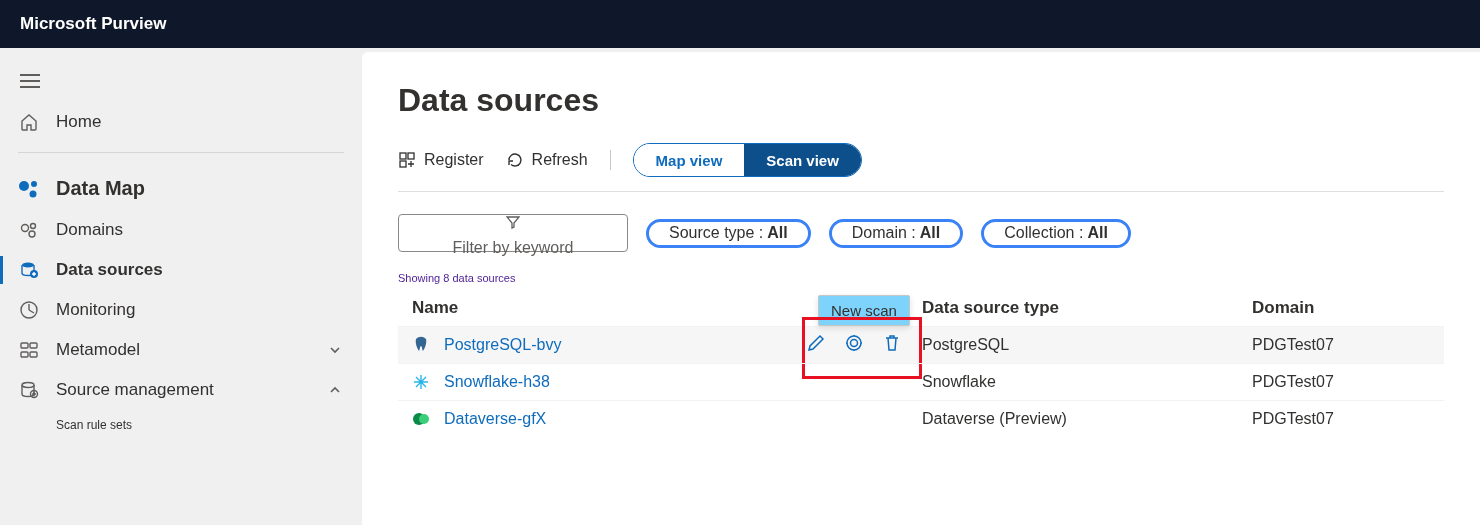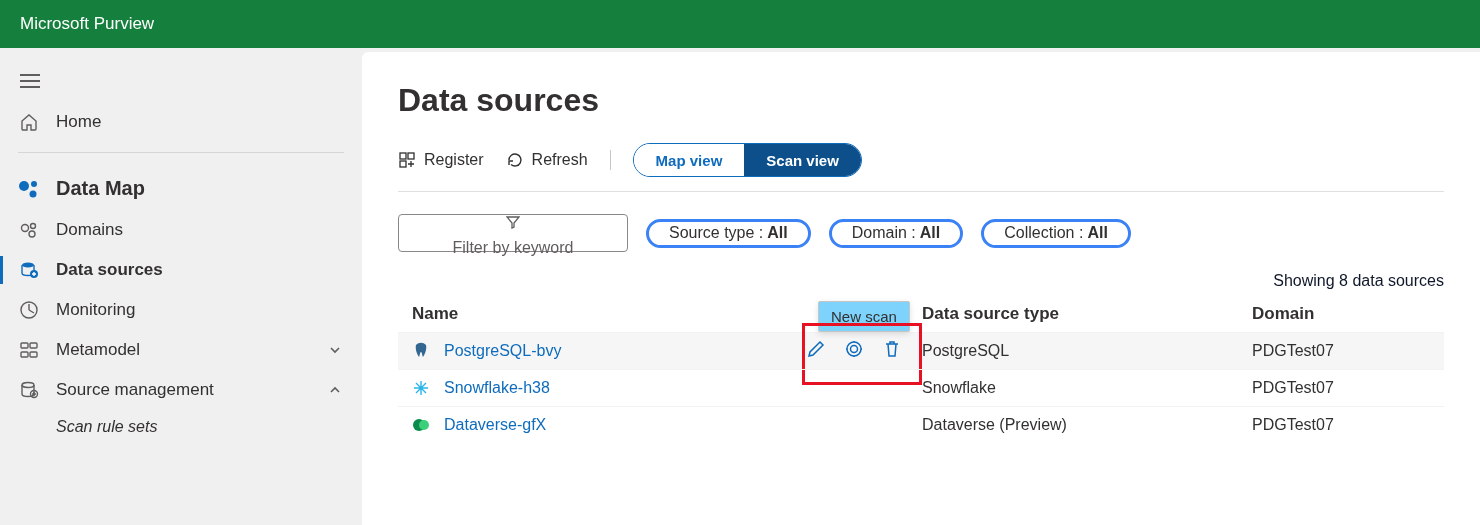--- a/index.html
+++ b/index.html
@@ -6,27 +6,27 @@
   body {
     margin: 0;
     font-family: "Segoe UI", -apple-system, BlinkMacSystemFont, sans-serif;
     background: #f0f0f0;
     width: 1480px;
     height: 525px;
     overflow: hidden;
     color: #323130;
   }
   .top-bar {
-    background: #15803d;
+    background: #0f172a;
     color: #fff;
     height: 48px;
     display: flex;
     align-items: center;
     padding: 0 20px;
-    font-weight: 400;
+    font-weight: 700;
     font-size: 17px;
   }
   .below {
     display: flex;
     height: 477px;
   }
   .sidebar {
     width: 362px;
     background: #f0f0f0;
     padding-top: 26px;
@@ -66,24 +66,23 @@
   .nav-item.active {
     font-weight: 600;
     position: relative;
   }
   .nav-item.active::before {
     content:""; position:absolute; left:0; top:6px; bottom:6px; width:3px; background:#0f6cbd;
   }
   .chevron { margin-left:auto; color:#605e5c; }
   .sub-nav-item {
     padding: 8px 20px 8px 56px;
-    font-size: 16px;
+    font-size: 12px;
     color:#323130;
     cursor:pointer;
-    font-style:italic;
   }
   .main {
     flex: 1;
     background: #fff;
     border-radius: 6px 0 0 0;
     margin-top: 4px;
     padding: 30px 36px 0 36px;
     overflow: hidden;
   }
   .page-title {
@@ -110,21 +109,21 @@
   .filter-input {
     display:flex; align-items:center; gap:10px;
     border:1px solid #8a8886; border-radius:4px; height:38px; padding:0 14px; width:230px;
     color:#605e5c; font-size:16px;flex-direction:column;
   }
   .pill {
     border:3px solid #3b82f6; border-radius:20px; height:29px;
     display:flex; align-items:center; padding:0 20px; font-size:16px; cursor:pointer;
   }
   .pill b { font-weight:600; margin-left:4px; }
-  .count-row { margin:20px 0 6px 0; font-size:16px; color:#0f172a;text-align:right; }
+  .count-row { margin:20px 0 6px 0; font-size:11px; color:#4c1d95; }
   .table { width:100%; }
   .thead, .trow { display:grid; grid-template-columns: 510px 330px 270px; align-items:center; }
   .thead { font-weight:600; font-size:17px; padding:8px 14px; }
   .trow { padding:9px 14px; font-size:16px; border-top:1px solid #f3f2f1; position:relative; }
   .trow:nth-child(2) { background:#f6f6f6; }
   .name-cell { display:flex; align-items:center; gap:14px; }
   .src-icon { width:18px; height:18px; display:inline-block; }
   .link { color:#0f6cbd; cursor:pointer; }
   .row-actions { display:flex; gap:18px; position:absolute; left:408px; top:6px; }
   .row-actions svg { cursor:pointer; }

